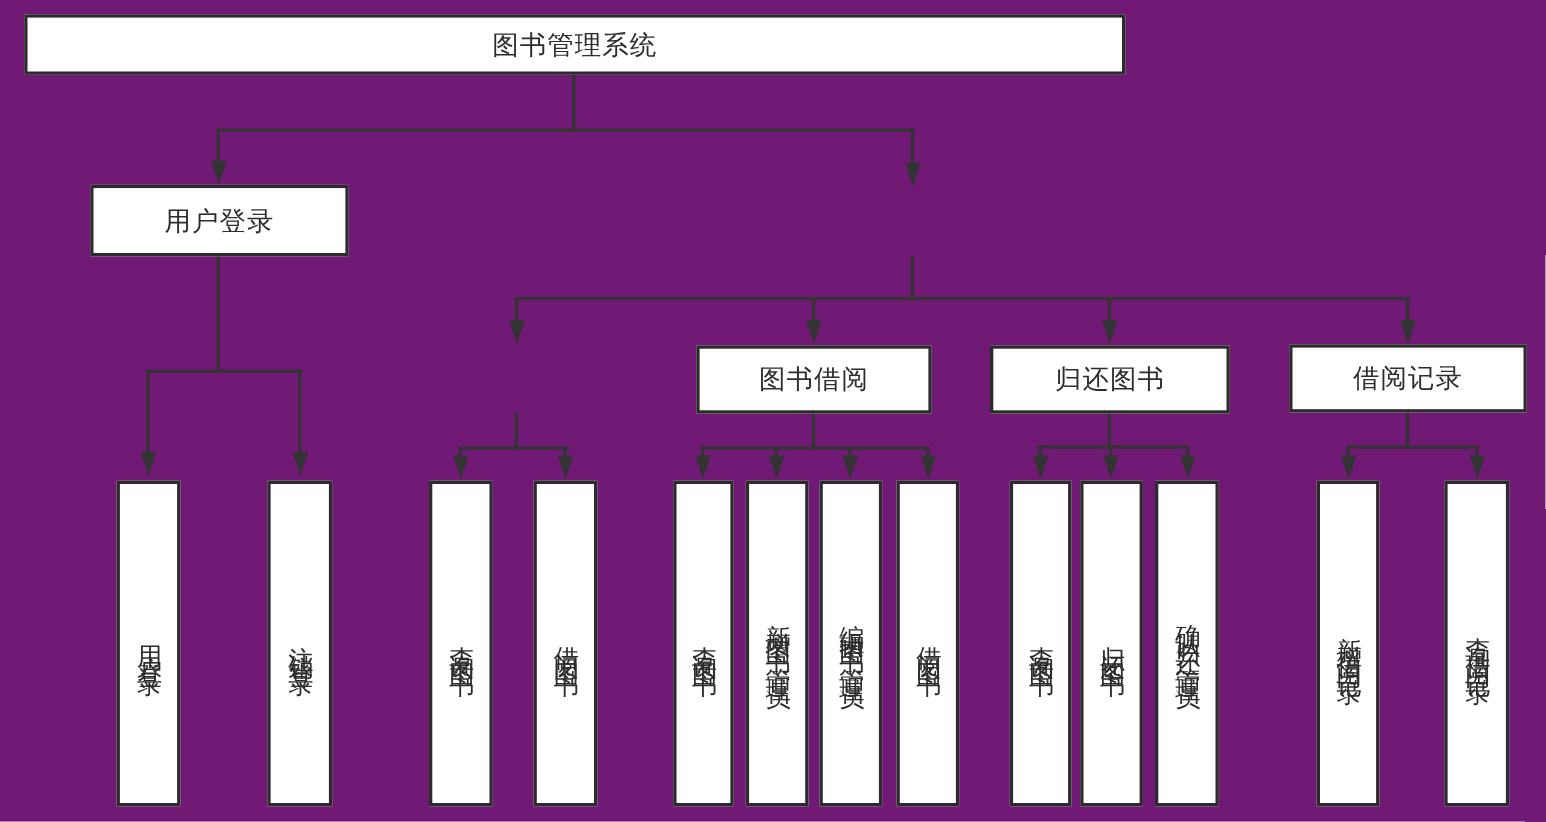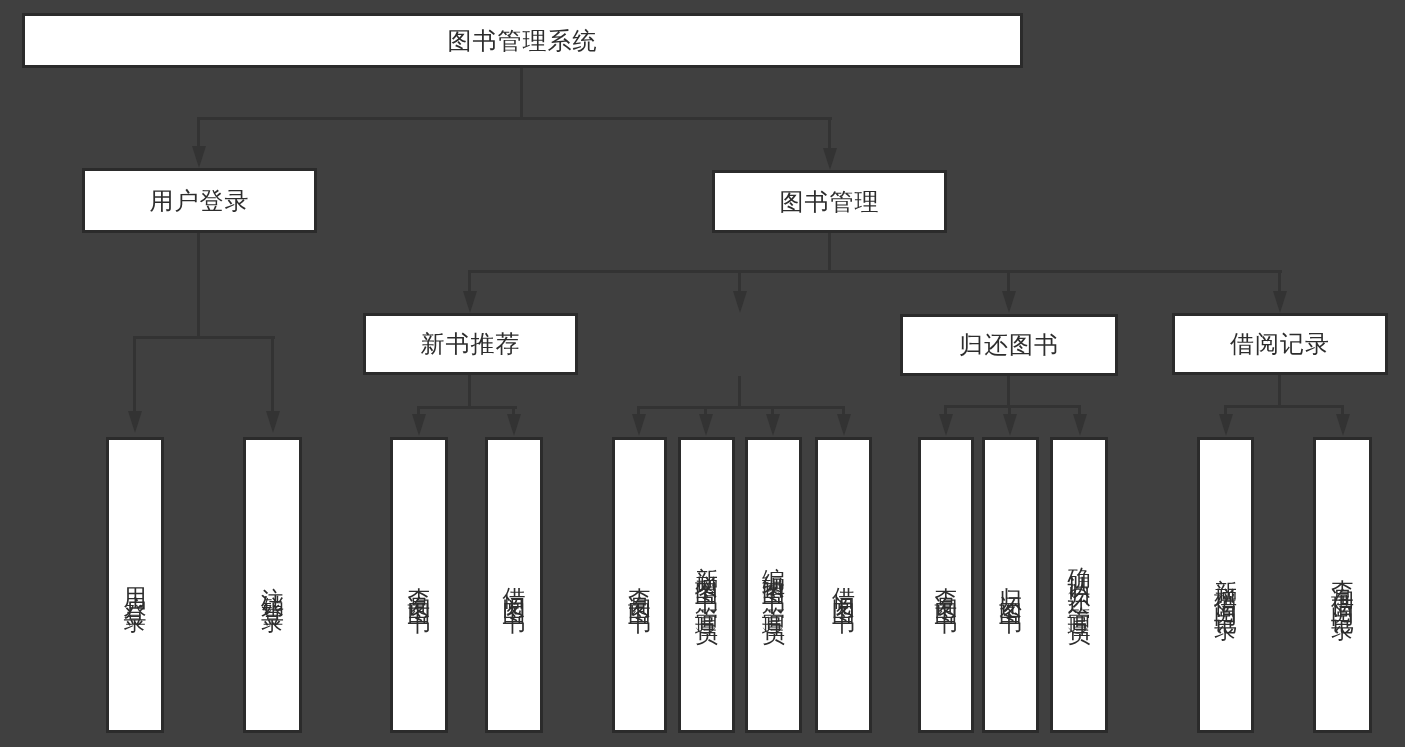--- a/index.html
+++ b/index.html
@@ -1,21 +1,21 @@
 <!DOCTYPE html>
 <html><head>
 <meta charset="utf-8">
 <style>
   html, body { margin: 0; padding: 0; background: #ffffff; }
   body { font-family: "DejaVu Sans", "Liberation Sans", sans-serif; }
   #canvas {
     position: relative;
     width: 1405px;
     height: 747px;
-    background: #404040;
+    background: #701a75;
     overflow: hidden;
   }
   .box {
     position: absolute;
     background: #ffffff;
     border: 3px solid #2b2b2b;
     box-sizing: border-box;
     display: flex;
     align-items: center;
     justify-content: center;
@@ -114,26 +114,23 @@
   <div class="vline" style="left:1341px; top:405px; height:13px;"></div>
   <div class="arrow" style="left:1336px; top:414px;"></div>
 
   <div class="box hnode" style="left:22px; top:13px; width:1001px; height:55px; border-width:3px;">
     <span>图书管理系统</span>
   </div>
 
   <div class="box hnode" style="left:82px; top:168px; width:235px; height:65px;">
     <span>用户登录</span>
   </div>
-  <div class="box hnode" style="left:712px; top:170px; width:235px; height:63px;">
-    <span>图书管理</span>
-  </div>
 
-  <div class="box hnode" style="left:363px; top:313px; width:215px; height:62px;">
-    <span>新书推荐</span>
+  <div class="box hnode" style="left:633px; top:314px; width:214px; height:62px;">
+    <span>图书借阅</span>
   </div>
   <div class="box hnode" style="left:900px; top:314px; width:218px; height:62px;">
     <span>归还图书</span>
   </div>
   <div class="box hnode" style="left:1172px; top:313px; width:216px; height:62px;">
     <span>借阅记录</span>
   </div>
 
   <div class="box leaf" style="left:106px; top:437px; width:58px; height:296px;">
     <span>用户登录</span>

